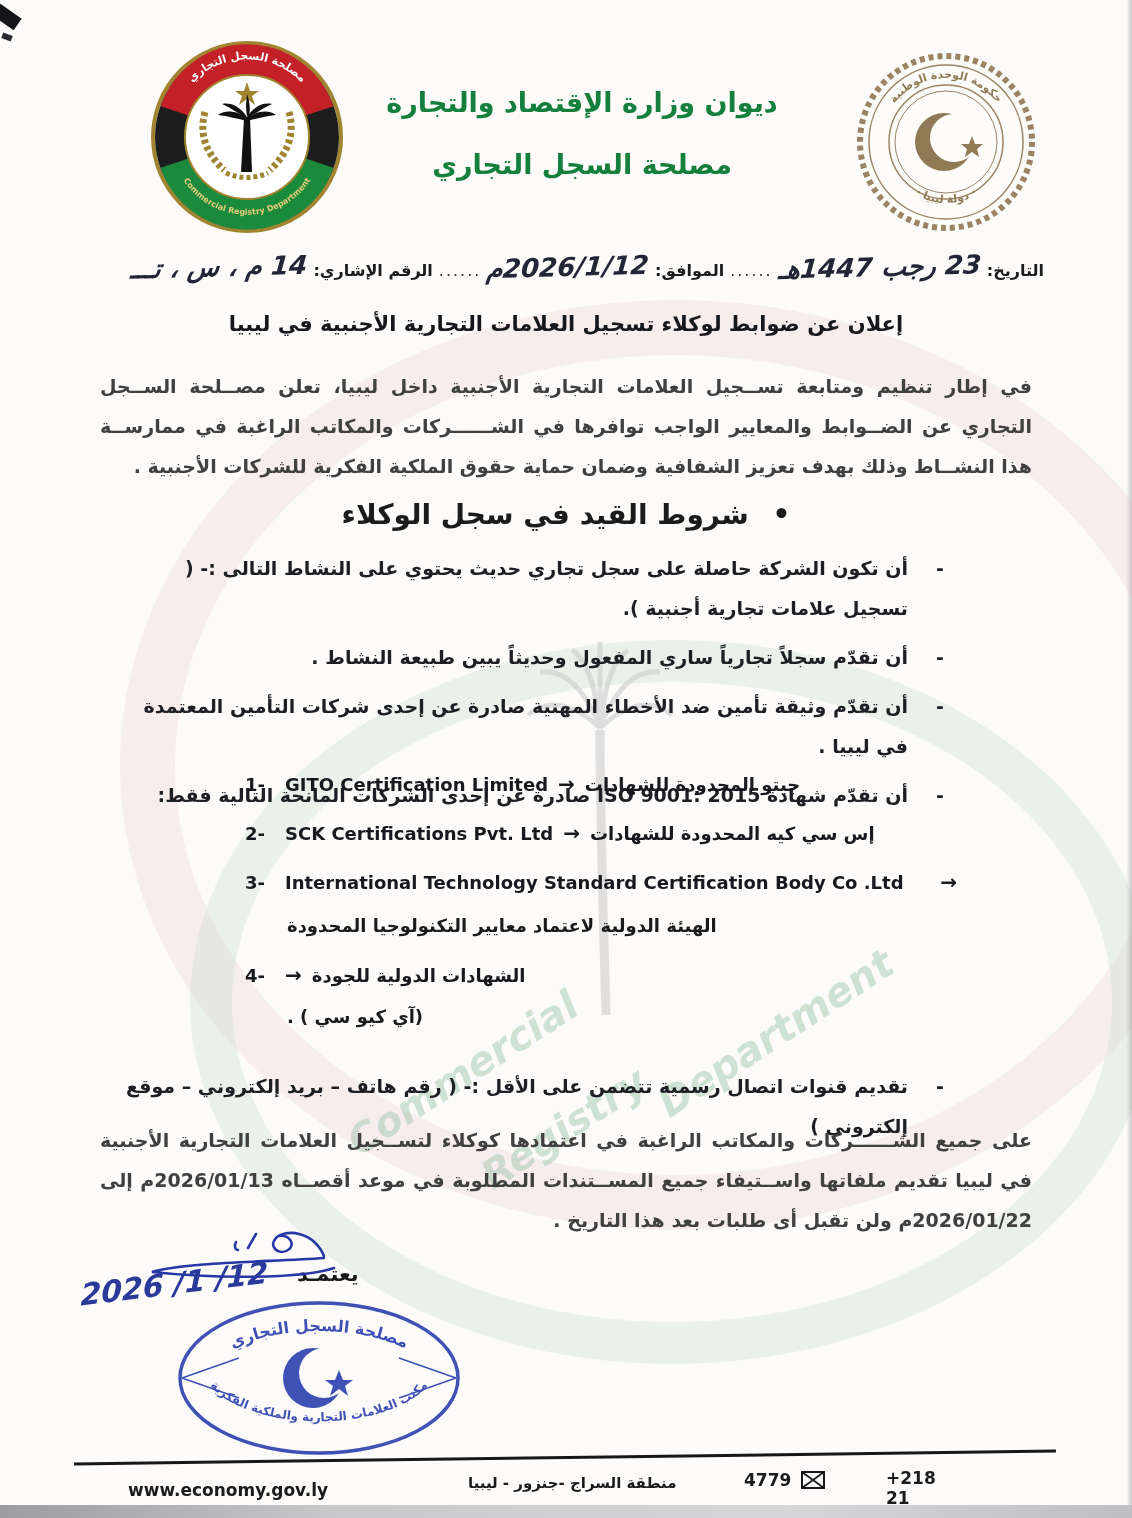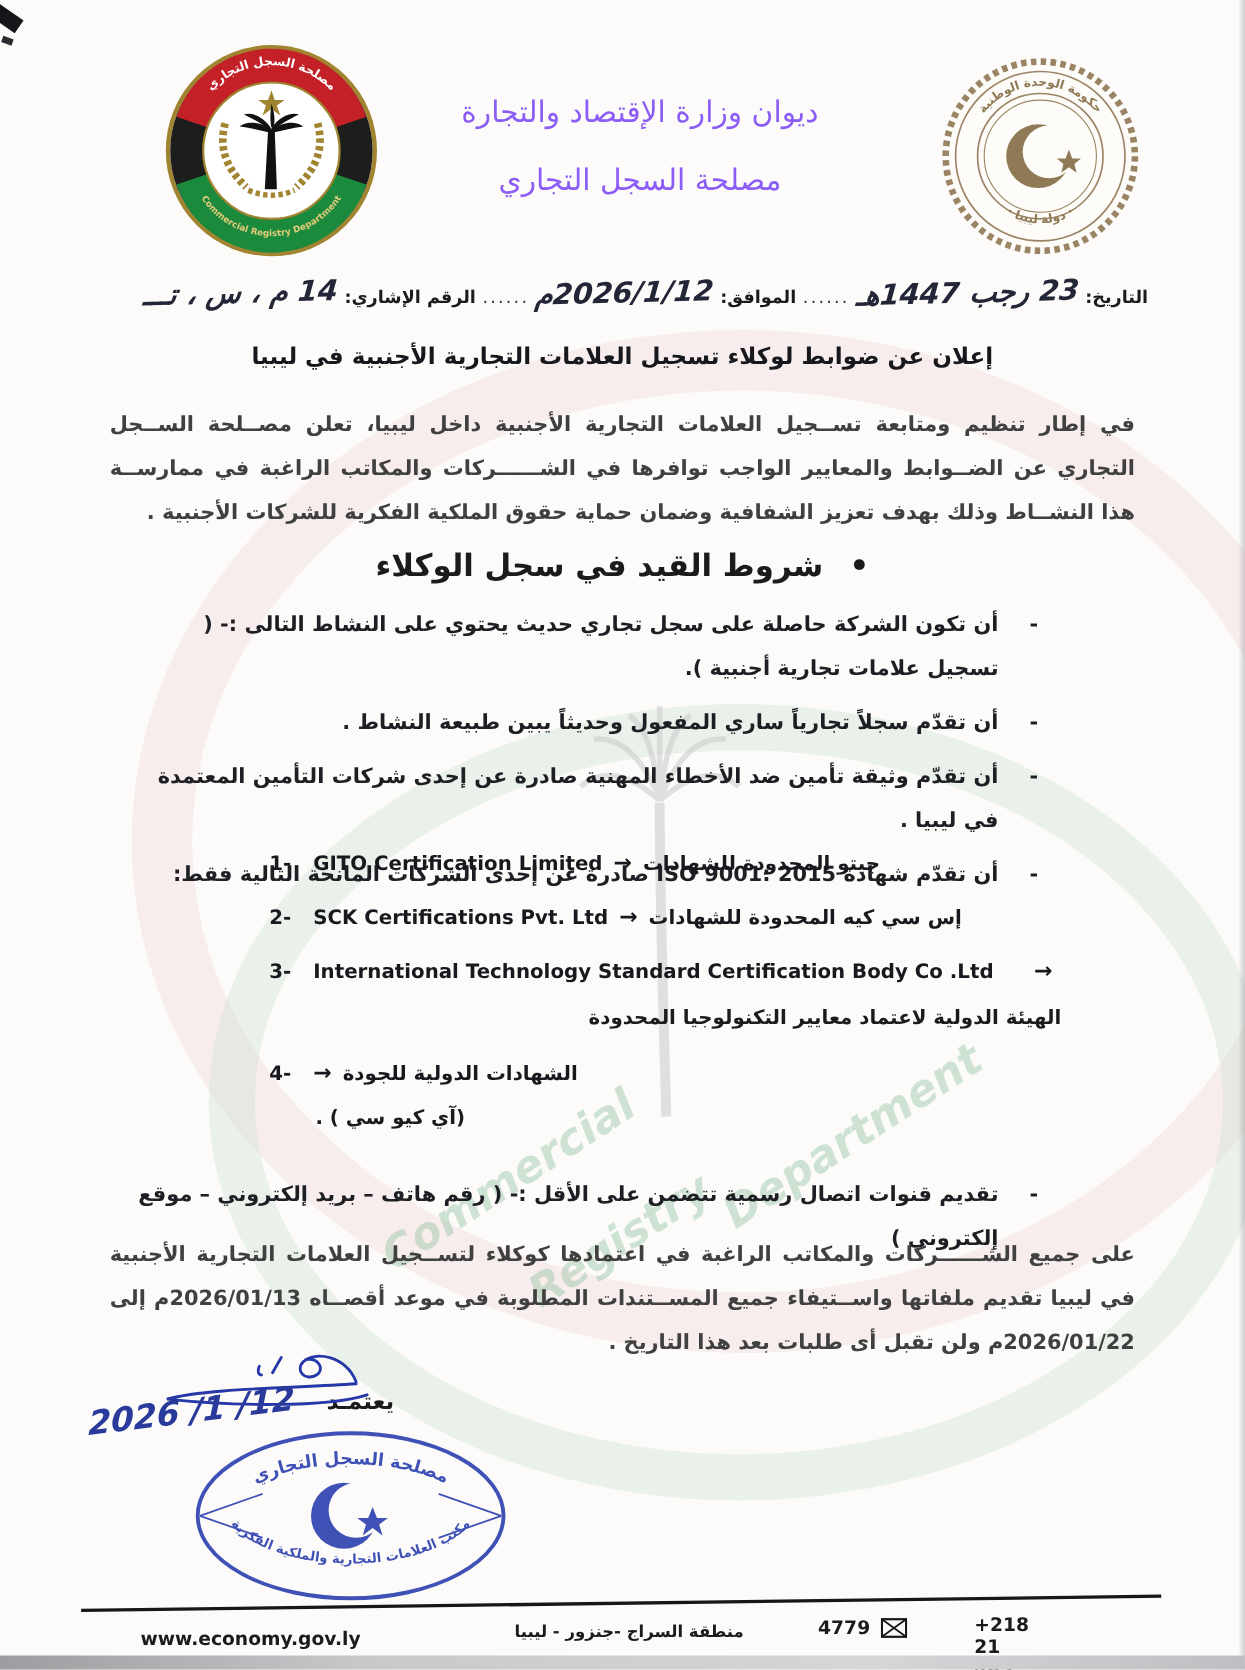--- a/index.html
+++ b/index.html
@@ -11,21 +11,21 @@
   
   .wm{position:absolute;z-index:0;pointer-events:none;}
   .wm-ring-pink{left:120px;top:300px;width:1000px;height:820px;border:55px solid rgba(236,200,208,.28);border-radius:50%;}
   .wm-ring-green{left:190px;top:640px;width:880px;height:640px;border:42px solid rgba(198,222,203,.33);border-radius:50%;}
   .wm-txt{color:rgba(150,195,165,.45);font-style:italic;font-weight:bold;white-space:nowrap;}
   .content{position:absolute;inset:0;z-index:2;}
   
   .emblem-left{position:absolute;left:148px;top:40px;}
   .seal-right{position:absolute;left:850px;top:50px;}
   .head-title{position:absolute;top:72px;right:290px;width:520px;text-align:center;
-    font-size:27px;font-weight:normal;line-height:62px;color:#8b5cf6;}
+    font-size:27px;font-weight:bold;line-height:62px;color:#15803d;}
   
   .meta{position:absolute;top:252px;right:88px;left:96px;font-size:16px;font-weight:bold;
     display:flex;align-items:baseline;gap:6px;white-space:nowrap;}
   .meta .dots{letter-spacing:2px;font-weight:normal;color:#333;}
   .hand{font-style:italic;color:#232637;font-weight:bold;transform:skewX(-6deg) rotate(-1.5deg);display:inline-block;}
   .hand-lg{font-size:26px;}
   
   .doc-title{position:absolute;top:312px;width:100%;text-align:center;font-size:21px;font-weight:bold;color:#16181d;margin-left:12px;}
   .para{position:absolute;right:100px;left:100px;font-size:19px;font-weight:bold;line-height:40px;
     text-align:justify;color:#404040;}
@@ -38,21 +38,21 @@
   .cond{position:relative;padding-right:36px;font-size:19px;font-weight:bold;line-height:40px;margin-bottom:9px;color:#1d1f24;}
   .cond .dash{position:absolute;right:0;top:0;}
   .ltr{direction:ltr;unicode-bidi:isolate;}
   
   .certs{position:absolute;top:772px;left:245px;width:720px;direction:ltr;text-align:left;}
   .cert-row{display:flex;align-items:baseline;gap:10px;font-size:18px;font-weight:bold;margin-bottom:25px;color:#17191e;}
   .cert-num{width:30px;flex:0 0 auto;}
   .cert-arrow{font-size:20px;}
   .cert-arrow.pushed{margin-left:auto;margin-right:8px;}
   .cert-ar{font-size:18px;direction:rtl;unicode-bidi:isolate;}
-  .cert-sub{font-size:18px;font-weight:bold;margin:-4px 0 27px 42px;direction:rtl;text-align:right;}
+  .cert-sub{font-size:18px;font-weight:bold;margin:-4px 0 27px 42px;direction:rtl;text-align:left;}
   .cert-sub2{font-size:18px;font-weight:bold;margin:-6px 0 0 42px;direction:rtl;text-align:left;}
   
   .contact-wrap{position:absolute;top:1066px;right:188px;left:110px;}
   
   .approve-label{position:absolute;left:297px;top:1262px;font-size:21px;font-weight:bold;letter-spacing:1px;}
   .sig{position:absolute;left:128px;top:1222px;}
   .hand-date{position:absolute;left:80px;top:1266px;font-size:30px;color:#2a3a9a;font-style:italic;font-weight:bold;
     transform:rotate(-7deg) skewX(-8deg);direction:ltr;}
   .stamp{position:absolute;left:173px;top:1296px;}
   

